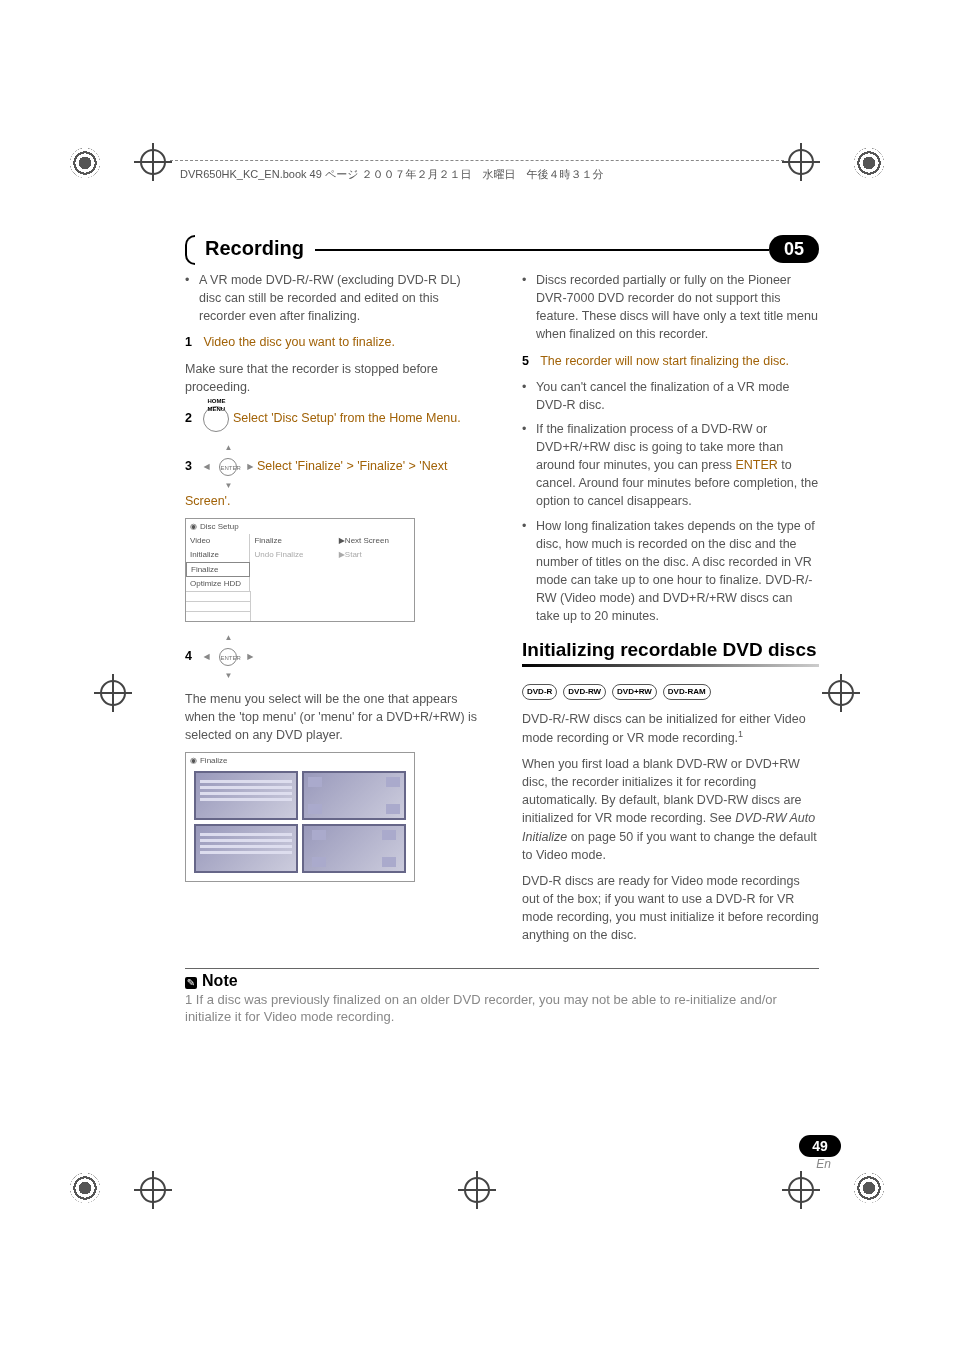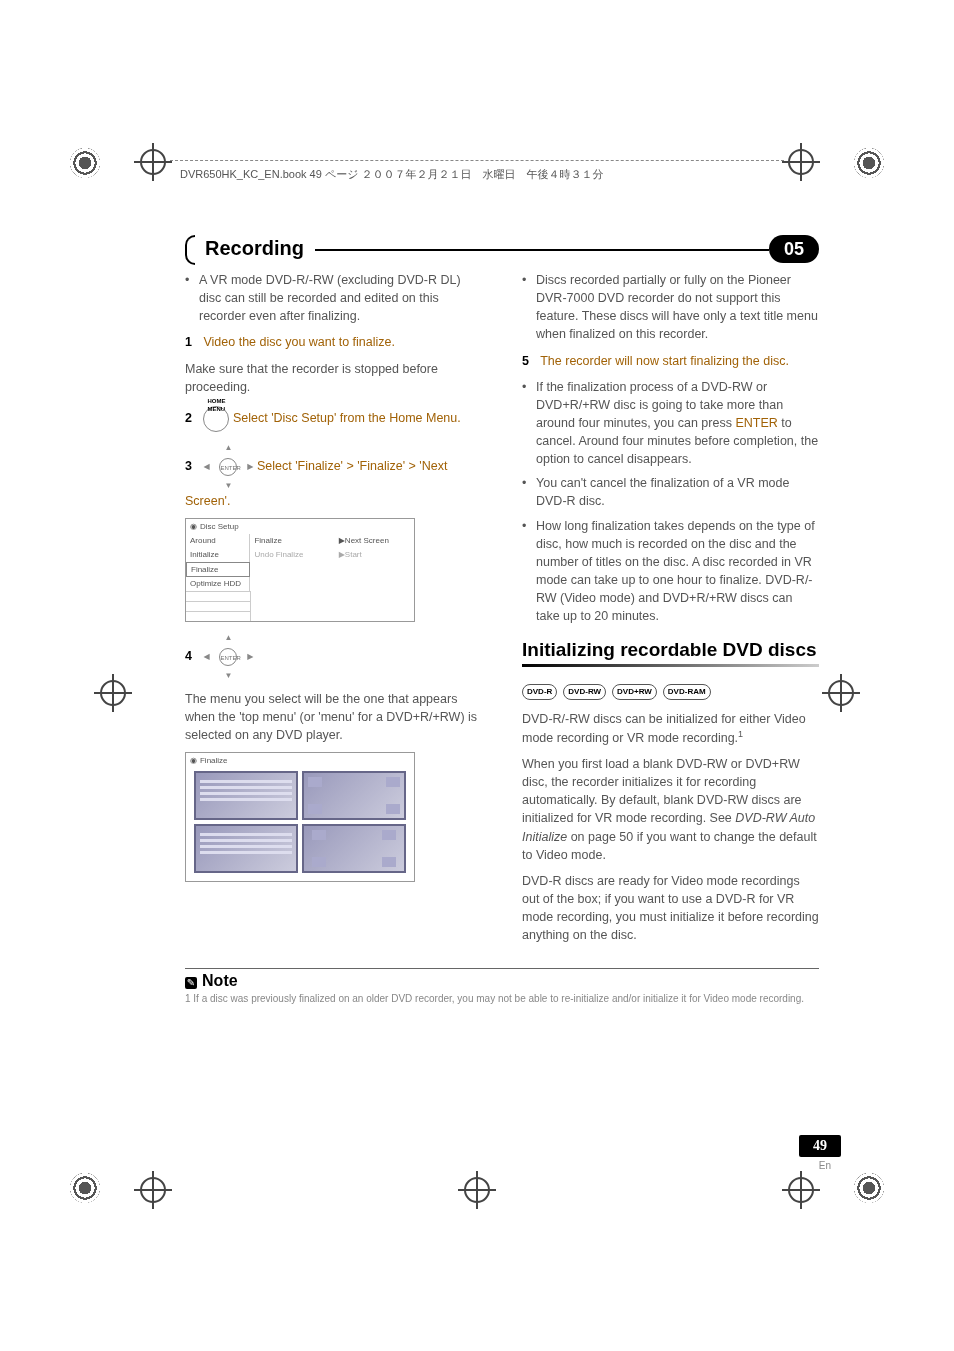--- a/index.html
+++ b/index.html
@@ -148,27 +148,27 @@
 
   .note-box {
     margin-top: 16px;
     font-size: 11px;
     color: #888;
   }
   .note-label {
     display:inline-block; background:#000; color:#fff; width:12px; height:12px; text-align:center; line-height:12px; font-size:10px; border-radius:2px; margin-right:2px;
   }
   .note-title { font-weight:bold; color:#000; font-size:16px;text-align:right; }
-  .note-text { font-size:10px; color:#888; line-height:1.3; margin-top:2px;}
+  .note-text { font-size:13px; color:#888; line-height:1.3; margin-top:2px;}
   .note-rule { border:none; border-top:1px solid #666; margin-bottom:3px;}
 
   .page-num-pill {
-    position:absolute; right:-22px; bottom:-6px; width:42px; height:22px; background:#000; border-radius:2px; color:#fff; font-weight:bold; font-size:14px; text-align:center; line-height:22px;font-family:Liberation Serif, serif;
-  }
-  .page-lang { position:absolute; right:-12px; bottom:-20px; font-size:10px; color:#888;}
+    position:absolute; right:-22px; bottom:-6px; width:42px; height:22px; background:#000; border-radius:11px; color:#fff; font-weight:bold; font-size:14px; text-align:center; line-height:22px;
+  }
+  .page-lang { position:absolute; right:-12px; bottom:-20px; font-size:12px; color:#888;font-style:italic;}
 
   sup { font-size: 9px; }
 </style>
 </head>
 <body>
 
 <div class="print-mark tl"></div>
 <div class="print-mark tr"></div>
 <div class="print-mark bl"></div>
 <div class="print-mark br"></div>
@@ -233,21 +233,21 @@
         </span>
         <span class="bold">Select 'Finalize' &gt; 'Finalize' &gt; 'Next Screen'.</span>
       </p>
 
       <div class="disc-setup-box">
         <div class="hdr">
             <span>◉</span>
             <span>Disc Setup</span>
           </div>
         <div class="row">
-            <div class="cell-l">Around</div>
+            <div class="cell-l">Video</div>
             <div class="cell-m">Finalize</div>
             <div class="cell-r">▶<span>Next Screen</span></div>
           </div>
         <div class="row">
             <div class="cell-l">Initialize</div>
             <div class="cell-m dim">Undo Finalize</div>
             <div class="cell-r dim">▶<span>Start</span></div>
           </div>
         <div class="row">
             <div class="cell-l sel">Finalize</div>
@@ -321,24 +321,24 @@
       <ul>
         <li>Discs recorded partially or fully on the Pioneer DVR-7000 DVD recorder do not support this feature. These discs will have only a text title menu when finalized on this recorder.</li>
       </ul>
 
       <p>
         <span class="step-num">5</span>
         <span class="bold">The recorder will now start finalizing the disc.</span>
       </p>
 
       <ul>
+        <li>You can't cancel the finalization of a VR mode DVD-R disc.</li>
         <li>
           <span>If the finalization process of a DVD-RW or DVD+R/+RW disc is going to take more than around four minutes, you can press </span><span class="bold">ENTER</span><span> to cancel. Around four minutes before completion, the option to cancel disappears.</span>
         </li>
-        <li>You can't cancel the finalization of a VR mode DVD-R disc.</li>
         <li>How long finalization takes depends on the type of disc, how much is recorded on the disc and the number of titles on the disc. A disc recorded in VR mode can take up to one hour to finalize. DVD-R/-RW (Video mode) and DVD+R/+RW discs can take up to 20 minutes.</li>
       </ul>
 
       <div class="h2-section">Initializing recordable DVD discs</div>
       <div class="h2-underline"></div>
 
       <div class="badge-row">
         <span class="badge">DVD-R</span>
         <span class="badge">DVD-RW</span>
         <span class="badge">DVD+RW</span>

